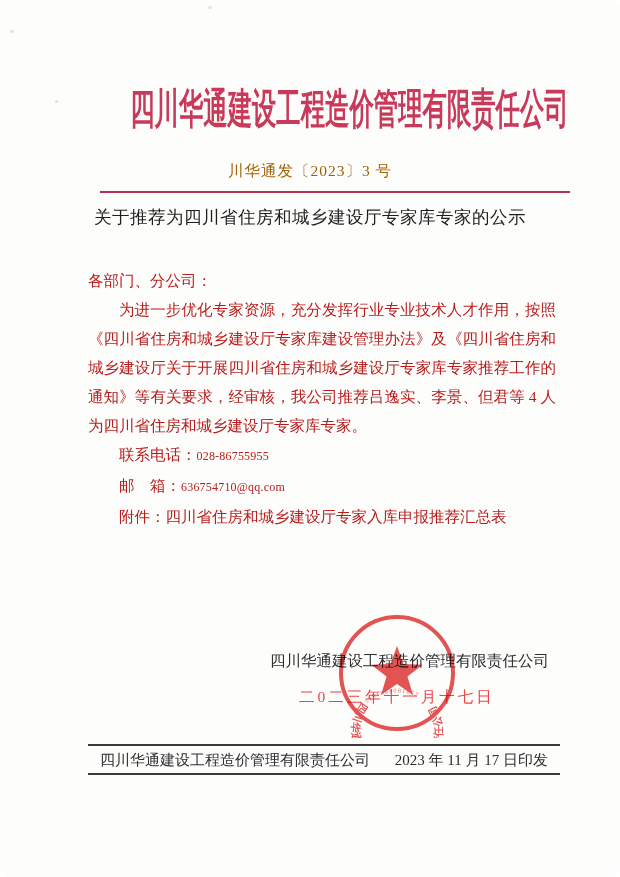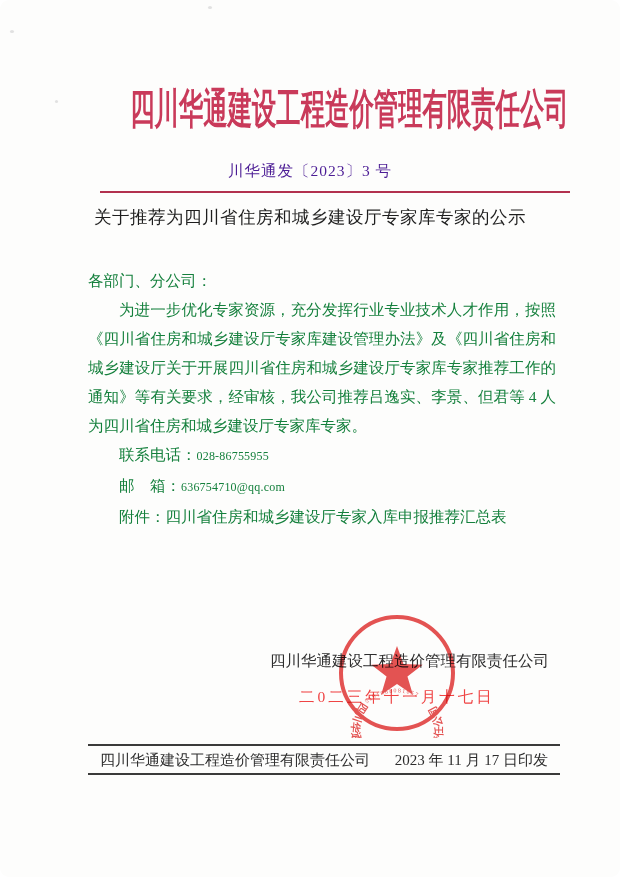--- a/index.html
+++ b/index.html
@@ -12,34 +12,34 @@
   }
   .speck { position:absolute; background:#cfcfcf; border-radius:50%; opacity:.6; }
   .company-title {
     position:absolute; top:83px; left:0; width:620px; height:52px;
     text-align:center; white-space:nowrap;
     font-size:42px; line-height:52px; font-weight:bold;
     color:#c93a5a; transform:scaleX(0.58); transform-origin:50% 50%;
   }
   .doc-number {
     position:absolute; top:161px; left:0; width:620px;
-    text-align:center; font-size:15.5px; color:#4c1d95; letter-spacing:1px;
+    text-align:center; font-size:15.5px; color:#a16207; letter-spacing:1px;
   }
   .red-rule {
     position:absolute; top:191px; left:100px; width:470px; height:2px;
     background:#b2314e;
   }
   .doc-heading {
     position:absolute; top:205px; left:0; width:620px;
     text-align:center; font-size:17.5px; font-weight:normal; color:#1e1e1e;
     letter-spacing:0.5px;
   }
   .doc-body {
     position:absolute; top:266px; left:88px; width:468px;
-    font-size:15.5px; line-height:29px; color:#15803d;
+    font-size:15.5px; line-height:29px; color:#b91c1c;
   }
   .doc-body p { margin:0; }
   .jst { text-align:justify; text-indent:2em; }
   .indent { text-indent:2em; }
   .num {
     font-family:Liberation Serif, serif;
     font-size:12px; letter-spacing:0.2px;
   }
   .signature-company {
     position:absolute; top:651px; left:270px; width:290px;

